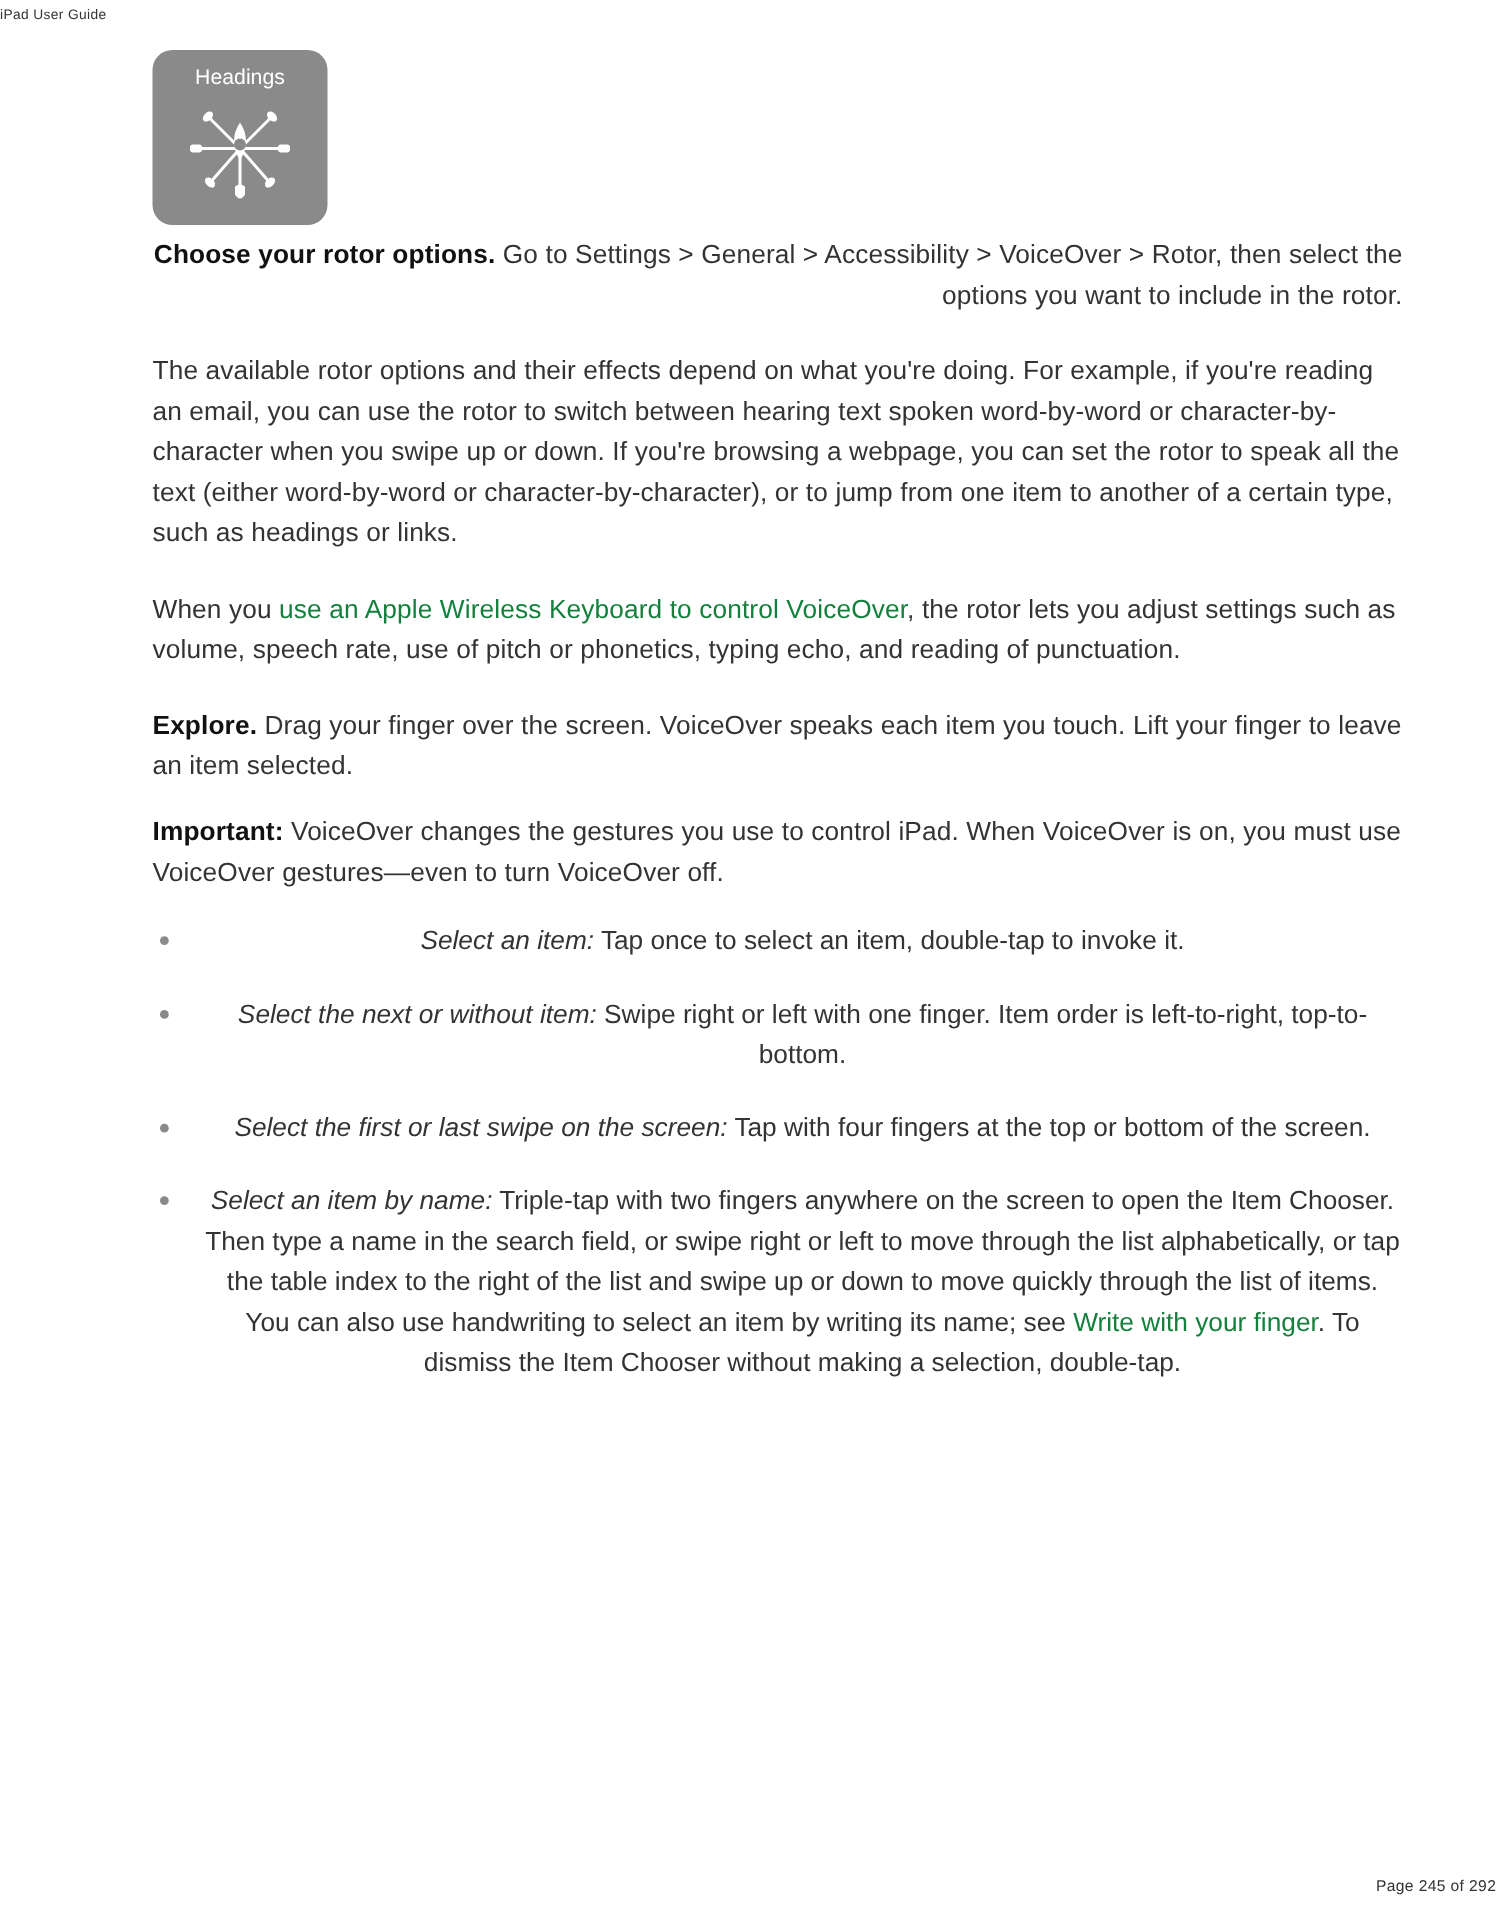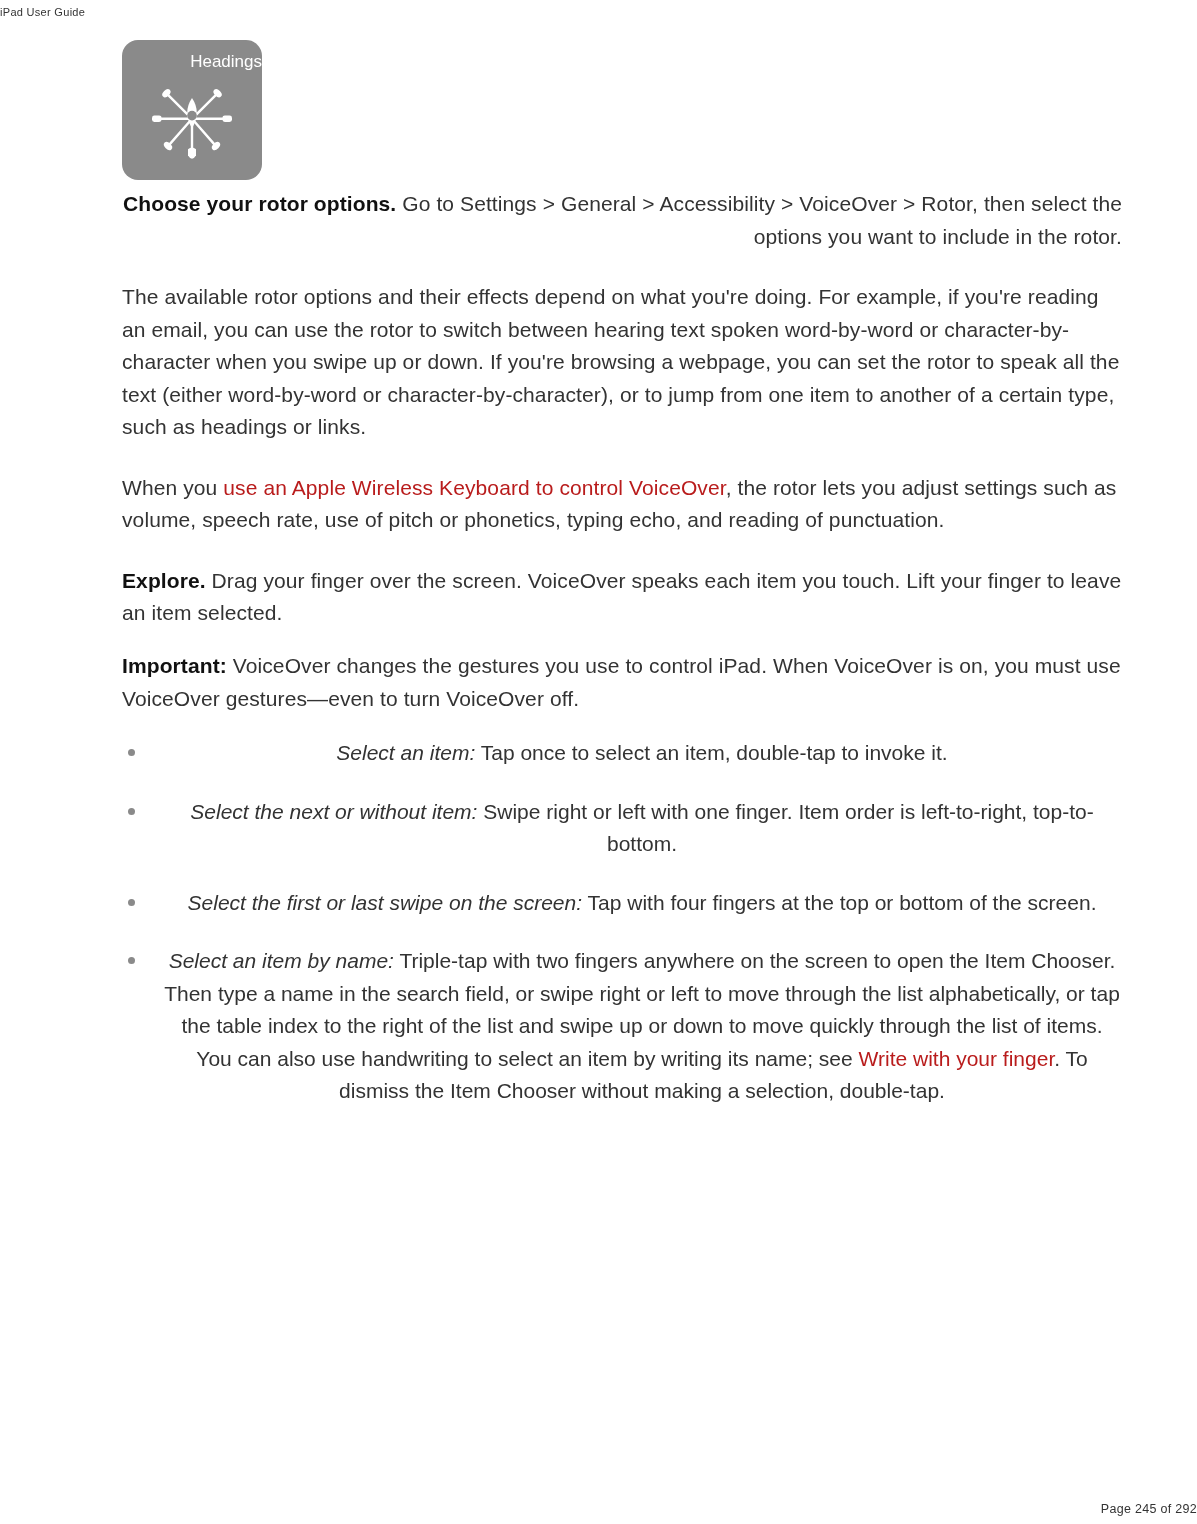--- a/index.html
+++ b/index.html
@@ -30,21 +30,21 @@
     height: 140px;
     background: #8a8a8a;
     border-radius: 16px;
     position: relative;
     overflow: hidden;
   }
   .rotor-label {
     position: absolute;
     top: 12px;
     left: 0; right: 0;
-    text-align: right;
+    text-align: center;
     color: #fff;
     font-size: 17px;
     font-weight: 400;
   }
   .rotor-dial {
     position: absolute;
     top: 42px;
     left: 30px;
     width: 80px;
     height: 80px;
@@ -53,21 +53,21 @@
 
   p.body {
     font-size: 21px;
     line-height: 1.55;
     color: #333;
     margin-top: 28px;
     letter-spacing: 0.1px;
   }
   p.body:first-of-type { margin-top: 8px; text-align: right; }
   .bold { font-weight: 700; color: #111; }
-  a.link { color: #b91c1c; text-decoration: none; }
+  a.link { color: #15803d; text-decoration: none; }
 
   h2.section {
     font-size: 34px;
     font-weight: 400;
     color: #111;
     margin-top: 56px;
     letter-spacing: 0.2px;
   }
   p.after-h2 { margin-top: 20px; }
 

